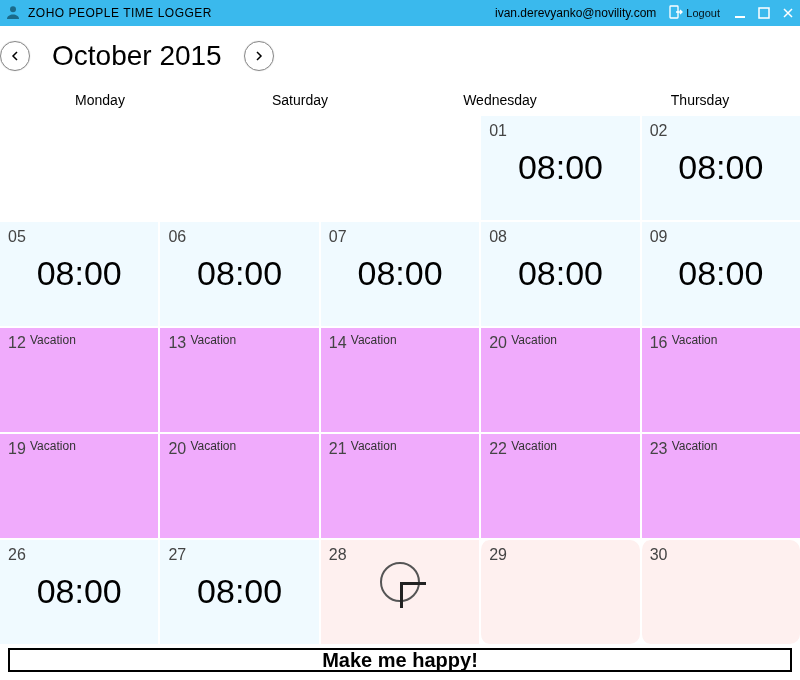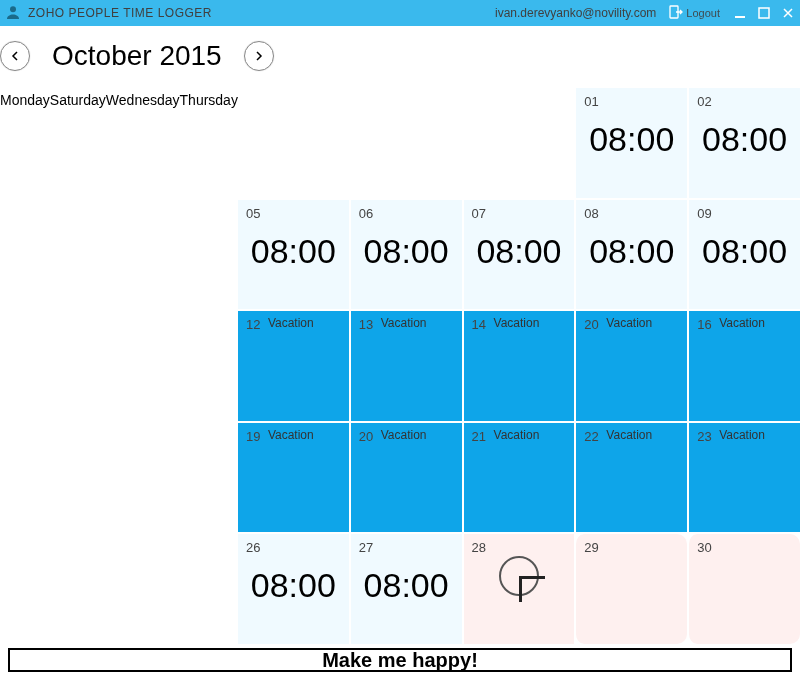--- a/index.html
+++ b/index.html
@@ -1,48 +1,48 @@
 <!DOCTYPE html>
 <html><head>
 <meta charset="utf-8">
 <style>
   * { box-sizing: border-box; }
   html, body { margin:0; padding:0; font-family: "Segoe UI", Arial, sans-serif; background:#fff; }
   .window { width:800px; height:680px; display:flex; flex-direction:column; position:relative; }
-  .titlebar { height:26px; background:#3ab9ed; display:flex; align-items:center; color:#404040; font-size:12px; flex-shrink:0; }
+  .titlebar { height:26px; background:#3ab9ed; display:flex; align-items:center; color:#000000; font-size:12px; flex-shrink:0; }
   .tb-logo { width:22px; height:22px; display:flex; align-items:center; justify-content:center; margin-left:2px; }
   .tb-title { margin-left:4px; letter-spacing:0.5px; }
   .tb-spacer { flex:1; }
   .tb-user { margin-right:8px; font-size:12px; }
   .tb-logout { display:flex; align-items:center; margin-right:4px; cursor:pointer; padding:0 4px; height:100%; }
   .tb-logout-text { font-size:11px; margin-left:2px; opacity:0.9; }
   .tb-btn { width:24px; height:26px; display:flex; align-items:center; justify-content:center; cursor:pointer; }
   .tb-btn svg { display:block; }
 
   .month-nav { display:flex; align-items:center; height:60px; flex-shrink:0; }
   .month-title { font-size:28px; font-weight:400; margin:0 22px; }
   .nav-btn { width:30px; height:30px; border:1px solid #888; border-radius:50%; display:flex; align-items:center; justify-content:center; cursor:pointer; box-shadow:0 0 1px rgba(0,0,0,0.3); }
 
-  .grid { flex:1; display:flex; }
+  .grid { flex:1; display:flex; flex-direction:column; }
   .dayheaders { display:flex; height:28px; flex-shrink:0; }
   .dayheaders > div { flex:1; text-align:center; font-size:14px; line-height:28px; }
   .weeks { flex:1; display:flex; flex-direction:column; }
   .week { flex:1; display:flex; border-top:2px solid #fff; }
   .cell { flex:1; border-left:2px solid #fff; position:relative; padding:6px 8px; overflow:hidden; }
   .cell:first-child { border-left:none; }
-  .cell-date { font-size:13px; color:#444; position:absolute; top:6px; left:8px; }
+  .cell-date { font-size:16px; color:#444; position:absolute; top:6px; left:8px; }
   .cell-label { font-size:12px; color:#333; position:absolute; top:5px; left:30px; }
   .cell-time { font-size:34px; font-weight:400; text-align:center; position:absolute; top:32px; left:0; right:0; }
   .add-btn { width:40px; height:40px; border:2px solid #555; border-radius:50%; display:flex; align-items:center; justify-content:center; position:absolute; top:22px; left:50%; transform:translateX(-50%); cursor:pointer; }
   .add-btn .plus-h { width:26px; height:3px; background:#222; position:absolute; }
   .add-btn .plus-v { width:3px; height:26px; background:#222; position:absolute; }
 
   .bg-blank { background:#fff; }
   .bg-time  { background:#f0faff; }
-  .bg-vac   { background:#0ea5e9; }
+  .bg-vac   { background:#f0abfc; }
   .bg-today { background:#fef0ef; }
   .bg-future{ background:#fef0ef;border-radius:10px; }
 
   .footer { height:24px; border:2px solid #000; margin:4px 8px 8px 8px; display:flex; align-items:center; justify-content:center; flex-shrink:0; cursor:pointer; }
   .footer-text { font-size:20px; font-weight:700; }
 </style>
 </head>
 <body>
 
 <div class="window">

